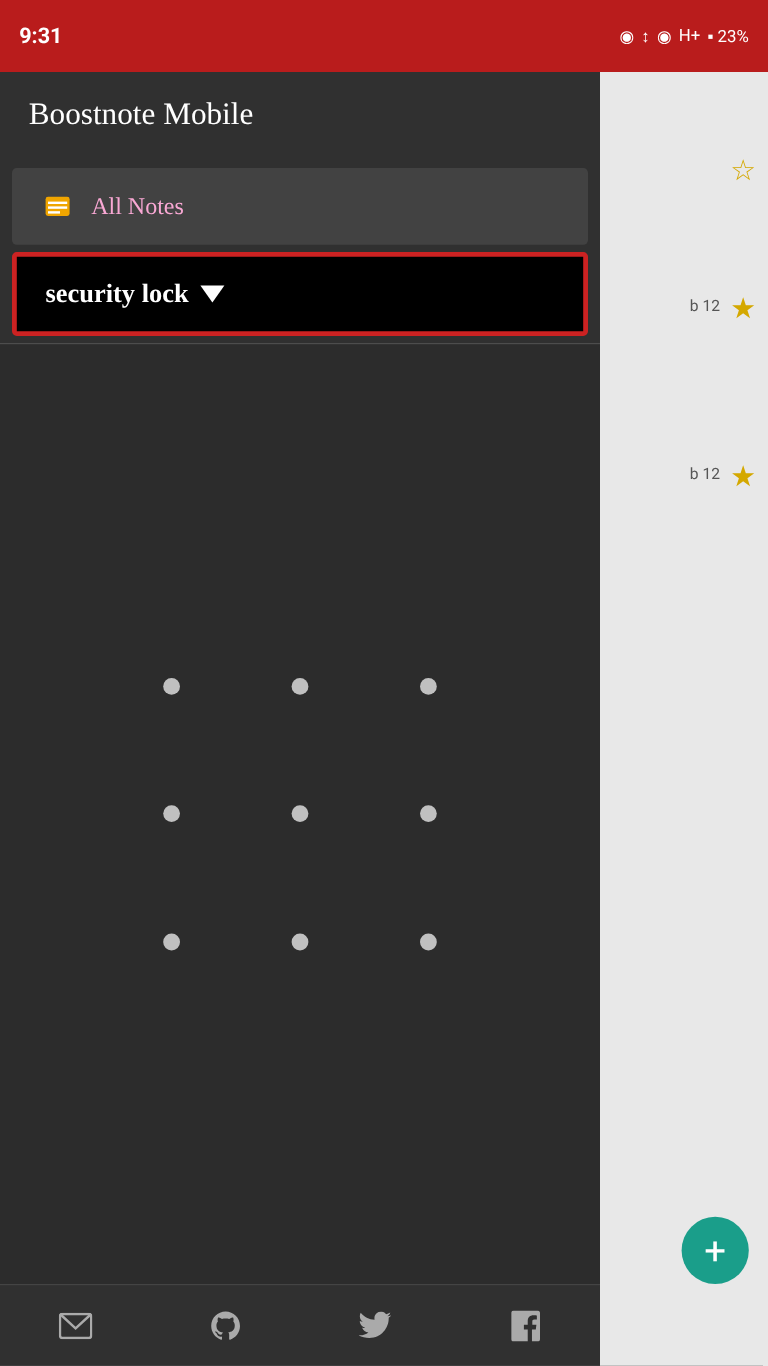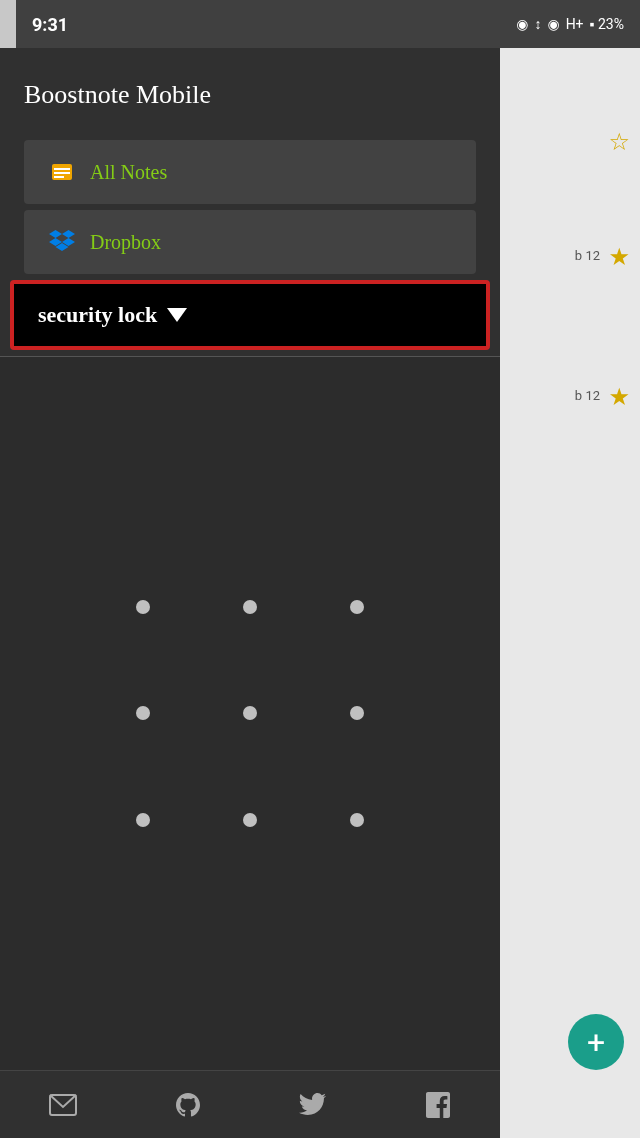--- a/index.html
+++ b/index.html
@@ -9,23 +9,23 @@
       height: 1138px;
       overflow: hidden;
       font-family: 'Roboto', Arial, sans-serif;
       position: relative;
       background: #c8c8c8;
     }
 
     
     .status-bar {
       position: absolute;
-      top: 0; left: 16px; right: 0;
-      height: 48px;
-      background: #404040;
+      top: 0; left: 0; right: 0;
+      height: 60px;
+      background: #b91c1c;
       display: flex;
       align-items: center;
       justify-content: space-between;
       padding: 0 16px;
       z-index: 100;
     }
     .status-bar-time {
       color: white;
       font-size: 18px;
       font-weight: bold;
@@ -100,24 +100,24 @@
       color: white;
       font-size: 26px;
       font-weight: 400;
     }
 
     
     .nav-item {
       display: flex;
       align-items: center;
       padding: 18px 24px;
-      margin: 6px 24px;
+      margin: 6px 10px;
       background: #424242;
       border-radius: 4px;
-      color: #84cc16;
+      color: #f9a8d4;
       font-size: 20px;
       cursor: pointer;
     }
     .nav-item-icon {
       width: 28px;
       height: 28px;
       margin-right: 14px;
       display: flex;
       align-items: center;
       justify-content: center;
@@ -269,32 +269,20 @@
           <svg width="24" height="24" viewBox="0 0 24 24" fill="#f0a500">
             <rect x="2" y="4" width="20" height="16" rx="2" fill="#f0a500"></rect>
             <rect x="4" y="8" width="16" height="2" fill="white"></rect>
             <rect x="4" y="12" width="16" height="2" fill="white"></rect>
             <rect x="4" y="16" width="10" height="2" fill="white"></rect>
           </svg>
         </div>
         <span>All Notes</span>
       </div>
 
-      <div class="nav-item">
-        <div class="nav-item-icon dropbox-icon">
-          <svg width="26" height="24" viewBox="0 0 26 24" fill="#007ee5">
-            <polygon points="6.5,0 0,4 6.5,8 13,4" fill="#007ee5"></polygon>
-            <polygon points="19.5,0 13,4 19.5,8 26,4" fill="#007ee5"></polygon>
-            <polygon points="0,12 6.5,16 13,12 6.5,8" fill="#007ee5"></polygon>
-            <polygon points="26,12 19.5,8 13,12 19.5,16" fill="#007ee5"></polygon>
-            <polygon points="6.5,17 13,13 19.5,17 13,21" fill="#007ee5"></polygon>
-          </svg>
-        </div>
-        <span>Dropbox</span>
-      </div>
 
       <div class="security-lock-item">
         <span>security lock</span>
         <span class="chevron-down"></span>
       </div>
 
     </div>
 
     <div class="divider"></div>
 

